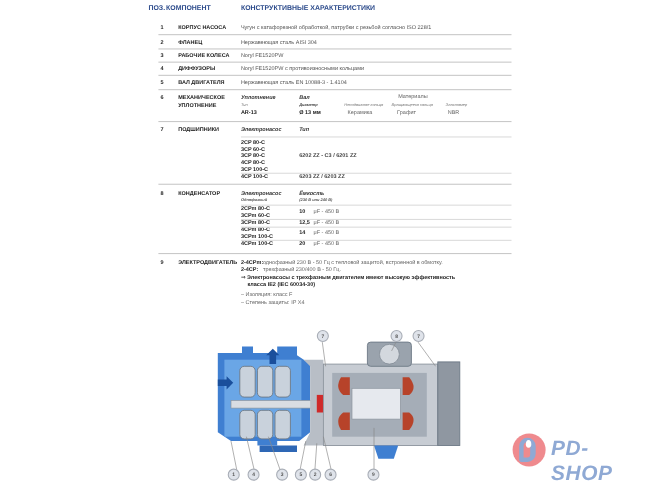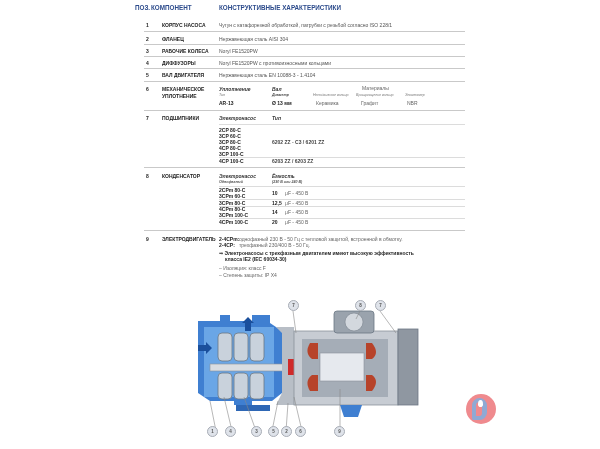--- a/index.html
+++ b/index.html
@@ -233,13 +233,14 @@
   <div class="callout" style="left:78px; top:133px;">5</div>
   <div class="callout" style="left:91px; top:133px;">2</div>
   <div class="callout" style="left:105px; top:133px;">6</div>
   <div class="callout" style="left:144px; top:133px;">9</div>
 </div>
 
 <div class="logo">
   <div class="logo-circle"></div>
   <div class="logo-p"></div>
   <div class="logo-drop"></div>
+  <span class="logo-text">PD-SHOP</span>
 </div>
 
 </body></html>

